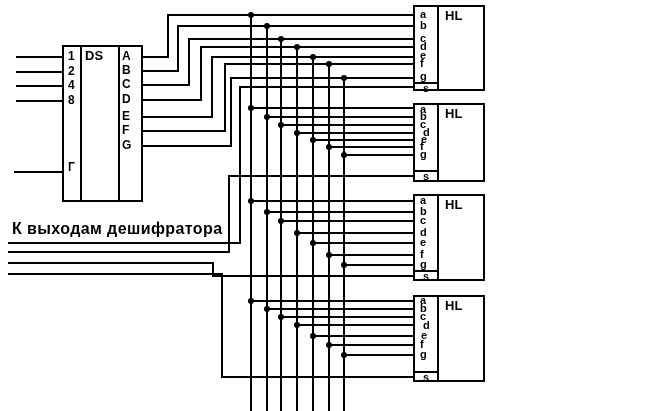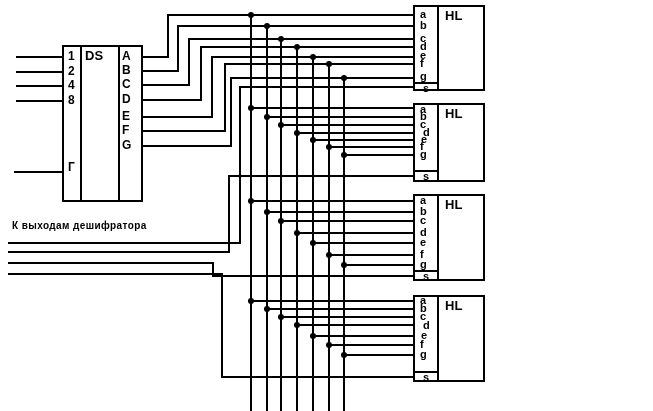--- a/index.html
+++ b/index.html
@@ -6,21 +6,21 @@
   #canvas{position:relative;width:653px;height:411px;background:#fff;overflow:hidden;
           font-family:"Liberation Sans",sans-serif;color:#000;}
   #wires{position:absolute;left:0;top:0;}
   .block{position:absolute;border:2px solid #000;box-sizing:border-box;background:#fff;}
   .vdiv{position:absolute;top:0;bottom:0;width:2px;background:#000;}
   .hdiv{position:absolute;height:2px;background:#000;}
   .lbl{position:absolute;font-weight:bold;line-height:1;white-space:nowrap;}
   .f13{font-size:13px;}
   .f12{font-size:12px;}
   .f11{font-size:11px;}
-  #caption{position:absolute;left:12px;top:220px;font-size:10px;font-weight:bold;
+  #caption{position:absolute;left:12px;top:220px;font-size:16px;font-weight:bold;
            letter-spacing:0.4px;white-space:nowrap;}
 </style>
 </head>
 <body>
 
 <div id="canvas">
 
   <svg id="wires" width="653" height="411">
       <polyline points="16,57 62,57" fill="none" stroke="#000000" stroke-width="2"></polyline>
       <polyline points="16,72 62,72" fill="none" stroke="#000000" stroke-width="2"></polyline>

